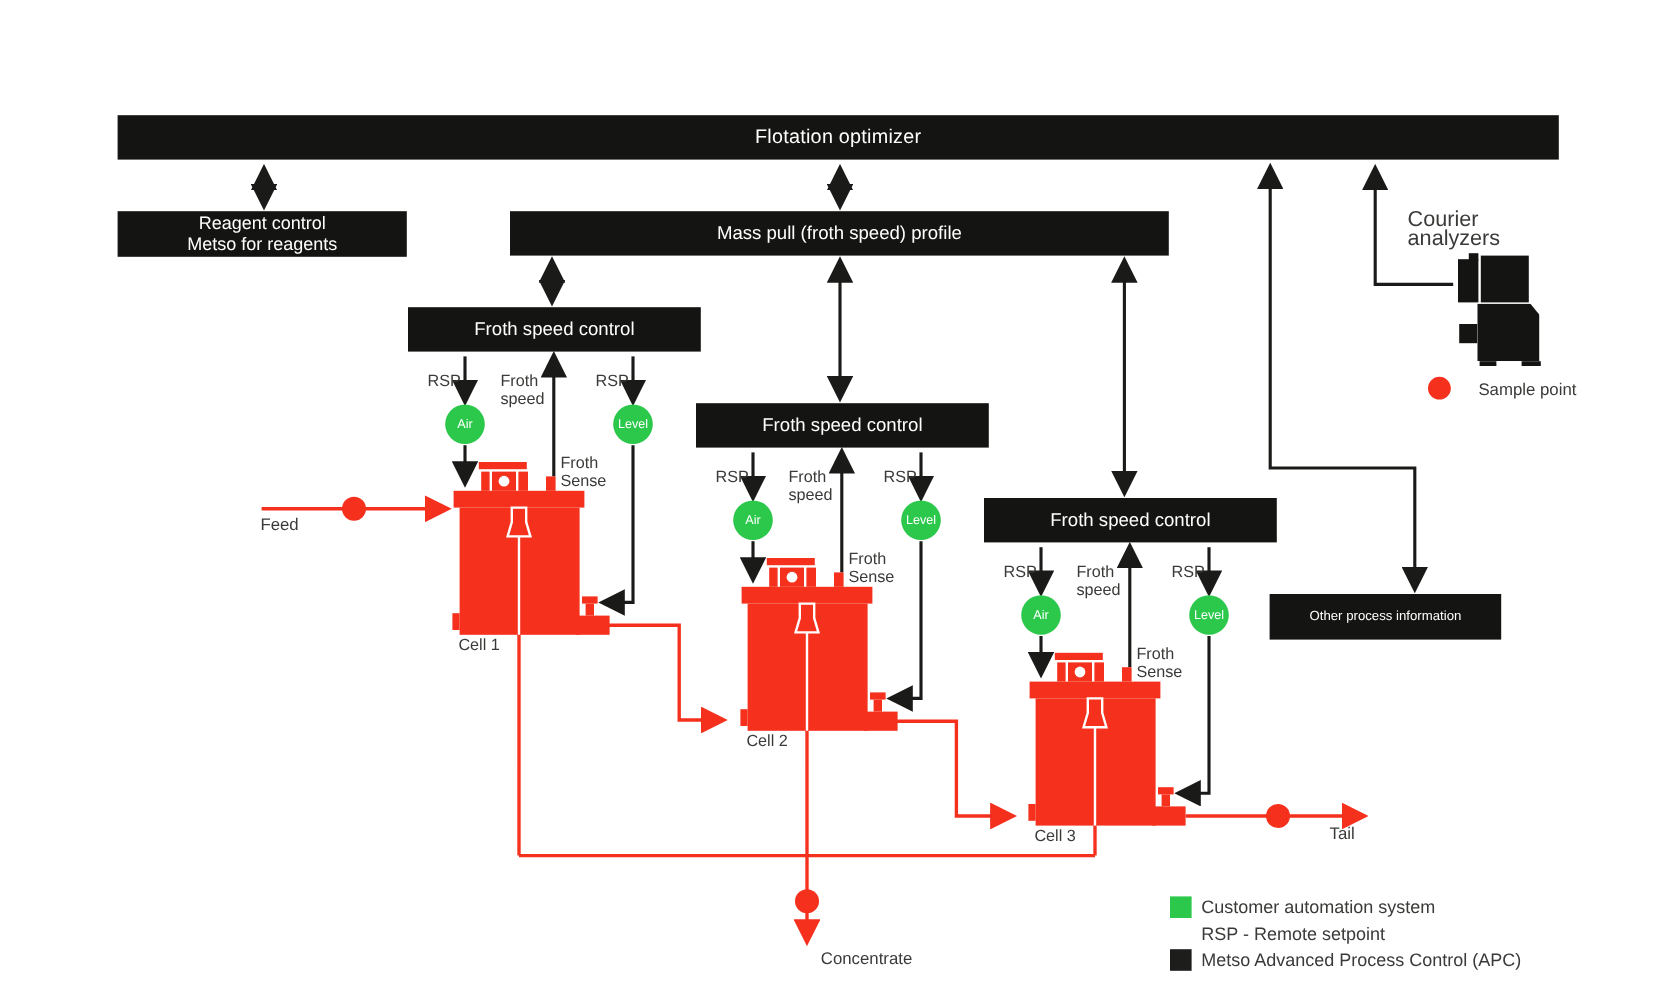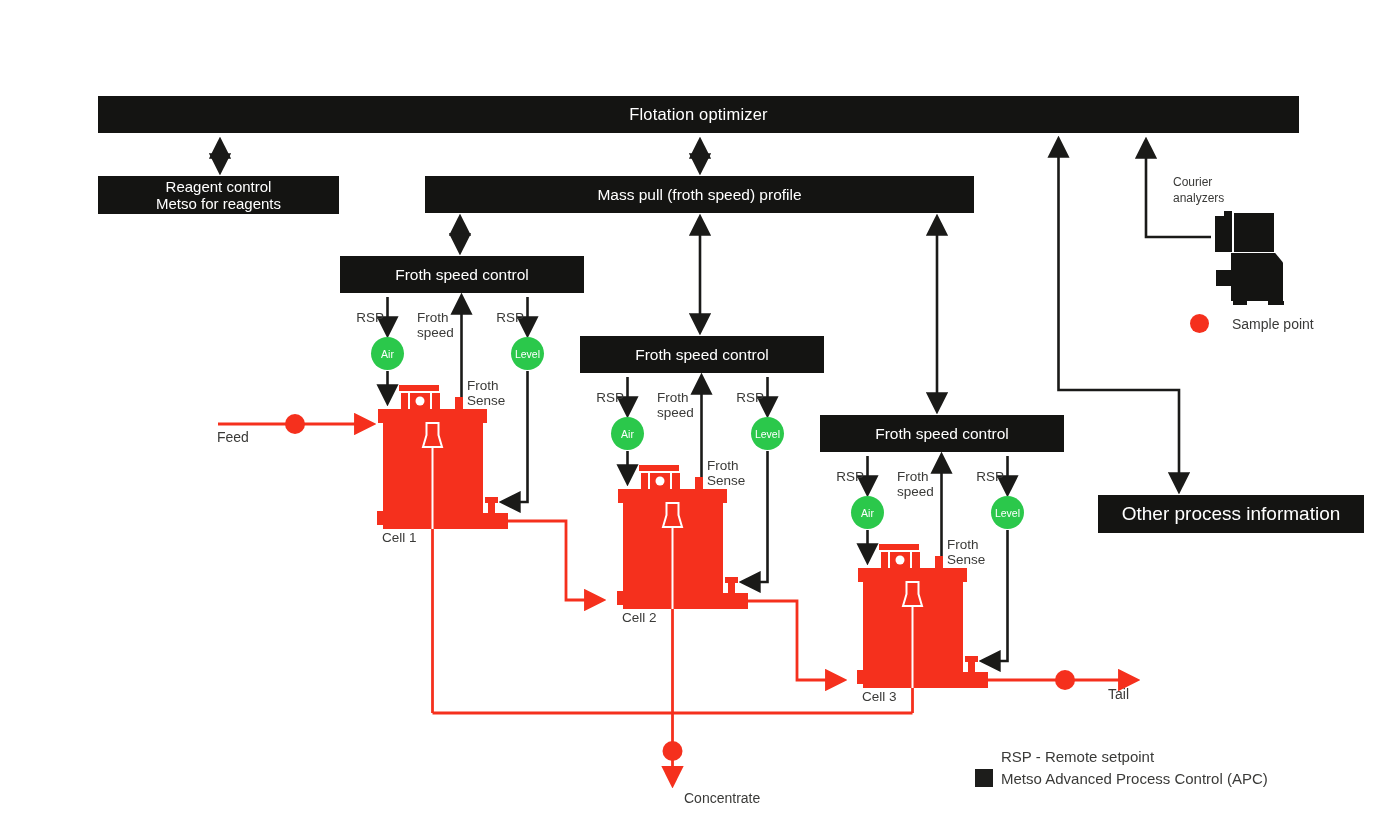--- a/index.html
+++ b/index.html
@@ -4,39 +4,39 @@
 <style>
   html,body{margin:0;padding:0;background:#fff;}
   .canvas{position:relative;width:1399px;height:818px;background:#ffffff;
           font-family:"Liberation Sans",sans-serif;overflow:hidden;padding-left:16px;}
   svg.connectors{position:absolute;left:0;top:0;z-index:1;}
   .box{position:absolute;background:#141412;color:#ffffff;display:flex;
        align-items:center;justify-content:center;text-align:center;z-index:2;}
   #optimizer-bar{left:98px;top:96px;width:1201px;height:37px;font-size:16.5px;letter-spacing:.2px;}
   #reagent-box{left:98px;top:176px;width:241px;height:38px;font-size:15px;line-height:17px;flex-direction:column;}
   #masspull-box{left:425px;top:176px;width:549px;height:37px;font-size:15.5px;}
-  #otherinfo-box{left:1058px;top:495px;width:266px;height:38px;font-size:19px;margin-left:40px;}
+  #otherinfo-box{left:1058px;top:495px;width:193px;height:38px;font-size:11px;}
   .group{position:absolute;width:240px;height:305px;z-index:2;}
   .group .fsc{left:0;top:0;width:244px;height:37px;font-size:15.5px;}
   .lbl{position:absolute;font-size:13.5px;color:#3a3a38;line-height:15px;white-space:nowrap;z-index:3;}
   .rsp-air{left:6px;top:54px;width:38px;text-align:right;}
   .rsp-level{left:146px;top:54px;width:38px;text-align:right;}
   .froth-speed{left:77px;top:54px;}
   .froth-sense{left:127px;top:122px;}
   .cell-name{left:42px;top:274px;}
   .tag{position:absolute;width:33px;height:33px;border-radius:50%;background:#2bc84b;
        color:#fff;font-size:10.5px;display:flex;align-items:center;justify-content:center;z-index:3;}
   .tag.air{left:31px;top:81px;}
   .tag.level{left:171px;top:81px;}
   svg.cell{position:absolute;left:35px;top:127px;z-index:2;}
   .stream-lbl{position:absolute;font-size:14px;color:#3a3a38;white-space:nowrap;z-index:3;}
   #feed-label{left:217px;top:429px;}
   #tail-label{left:1108px;top:686px;}
   #concentrate-label{left:684px;top:790px;}
-  #courier-label{left:1173px;top:174px;font-size:12px;line-height:16px;color:#3a3a38;position:absolute;z-index:3;}
+  #courier-label{left:1173px;top:174px;font-size:18px;line-height:16px;color:#3a3a38;position:absolute;z-index:3;}
   .analyzer{position:absolute;left:1210px;top:210px;width:86px;height:96px;z-index:2;}
   .analyzer div{position:absolute;background:#141412;}
   .an-a{left:5px;top:6px;width:17px;height:36px;}
   .an-a2{left:14px;top:1px;width:8px;height:6px;}
   .an-b{left:24px;top:3px;width:40px;height:39px;}
   .an-c{left:21px;top:43px;width:52px;height:48px;clip-path:polygon(0 0,85% 0,100% 20%,100% 100%,0 100%);}
   .an-d{left:6px;top:60px;width:15px;height:16px;}
   .an-f1{left:23px;top:91px;width:14px;height:4px;}
   .an-f2{left:58px;top:91px;width:16px;height:4px;}
   .dot{position:absolute;border-radius:50%;background:#f5301d;z-index:3;}
@@ -263,20 +263,24 @@
       <div class="an-d"></div>
       <div class="an-f1"></div>
       <div class="an-f2"></div>
   </div>
 
   <div class="dot" id="sample-dot"></div>
   <div id="sample-label">Sample point</div>
 
   <div class="legend">
     <div class="legend-row">
+      <div class="sw sw-green"></div>
+      <div class="txt">Customer automation system</div>
+    </div>
+    <div class="legend-row">
       <div class="sw sw-none"></div>
       <div class="txt">RSP - Remote setpoint</div>
     </div>
     <div class="legend-row">
       <div class="sw sw-black"></div>
       <div class="txt">Metso Advanced Process Control (APC)</div>
     </div>
   </div>
 
 </div>

